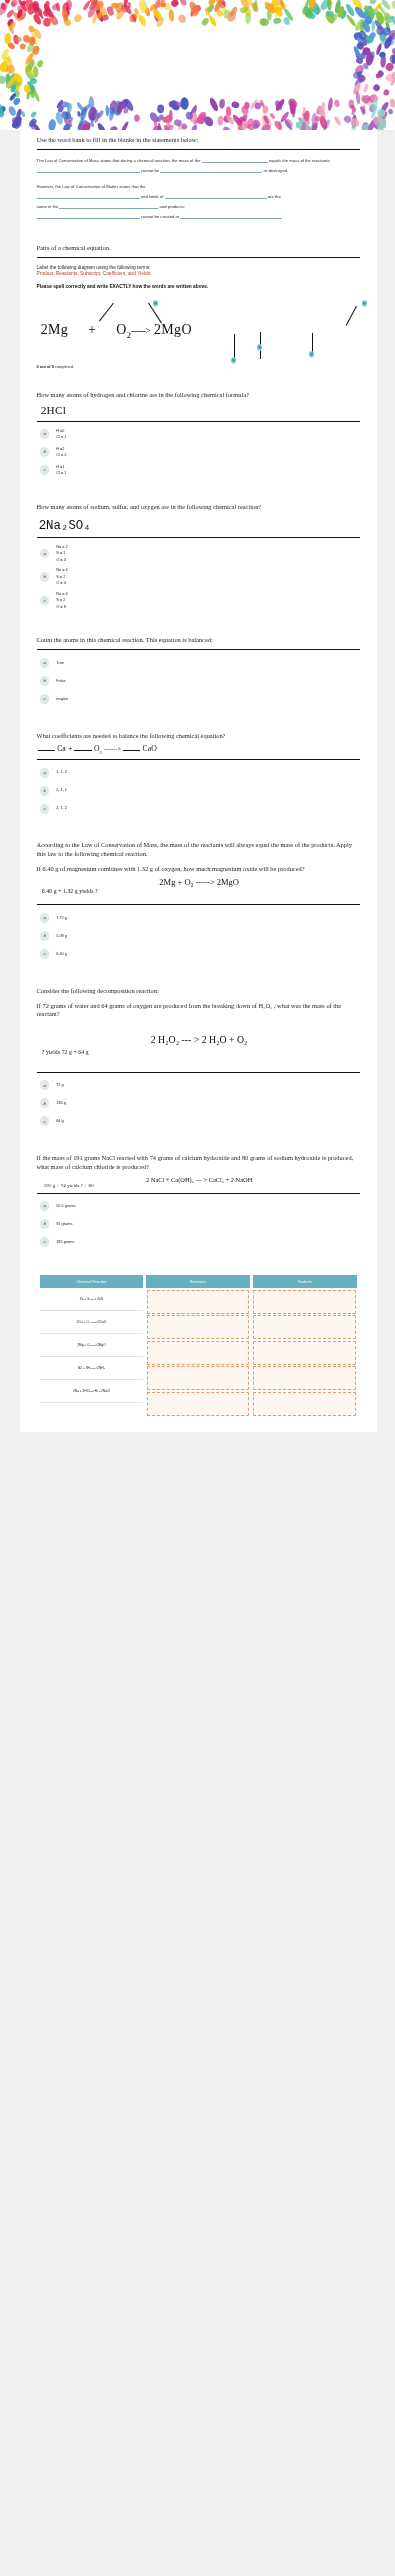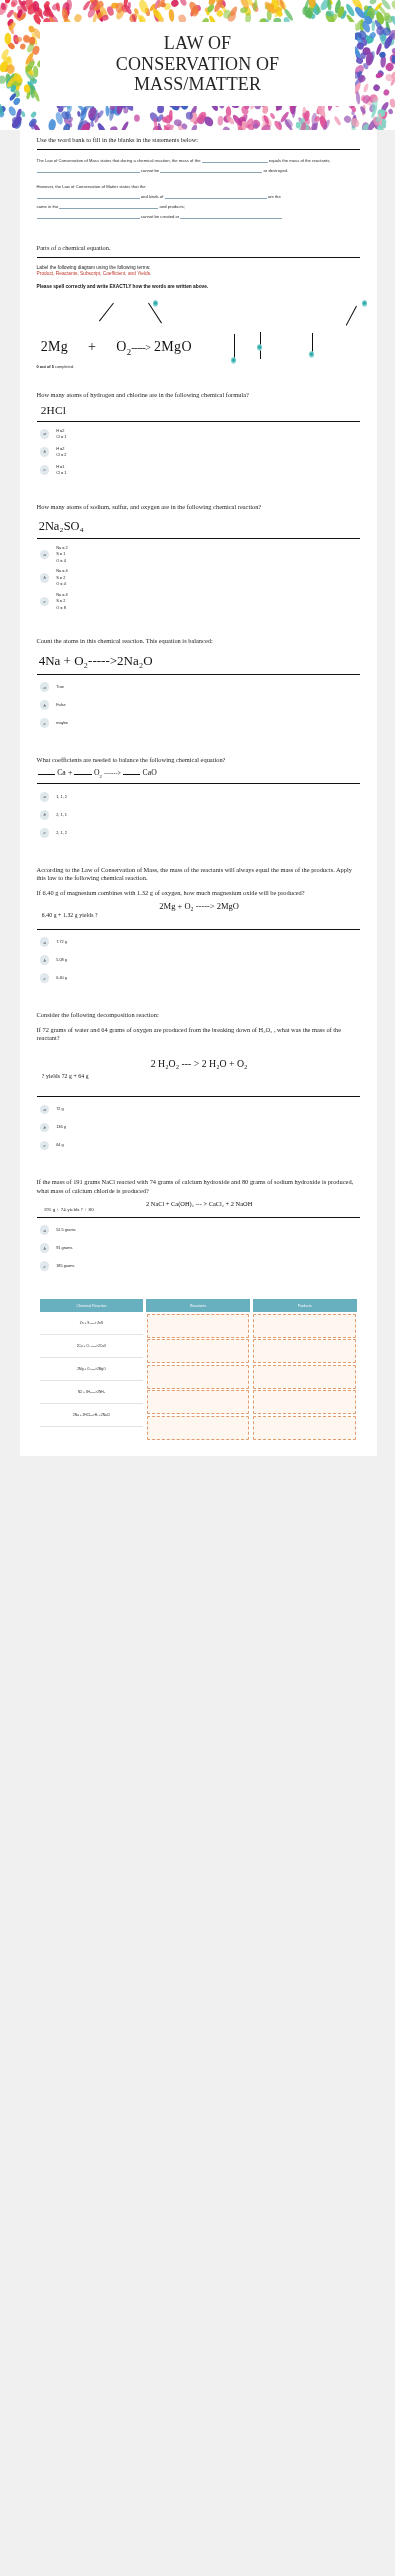--- a/index.html
+++ b/index.html
@@ -122,21 +122,21 @@
     position:relative;
     height:66px;
     margin:7.2px 0 1px 0;
   }
   .eq-big{
     font-family:"Liberation Serif", serif;
     font-size:14px;
     color:#111;
     position:absolute;
     left:4.1px;
-    top:42px;
+    top:25px;
     letter-spacing:0.3px;
   }
   .eq-big sub{font-size:.62em;}
   .dot{
     position:absolute;
     width:5.7px;height:7.2px;
     border-radius:50%;
     background:radial-gradient(circle at 50% 45%, #1b8f92 0%, #35b3b3 28%, #8fd6d6 58%, #cfeded 100%);
     opacity:.95;
   }
@@ -154,21 +154,21 @@
 
   
   .formula{
     font-family:"Liberation Serif", serif;
     font-size:11.3px;
     color:#111;
     margin:4.6px 0 0 4.1px;
     letter-spacing:0.2px;
   }
   .formula-lg{
-    font-family:Liberation Serif, serif;
+    font-family:Liberation Mono, monospace;
     font-size:12.4px;
     color:#111;
     margin:7.2px 0 0 2.1px;
   }
   .formula-md{
     font-family:"Liberation Serif", serif;
     font-size:8.5px;
     color:#111;
     margin:3.1px 0 0 2.1px;
     text-align:center;
@@ -718,27 +718,20 @@
           <ellipse cx="404.8" cy="235.5" rx="7.7" ry="10.3" fill="#8e44ad" opacity="0.94" transform="rotate(-35.6 404.8 235.5)"></ellipse>
           <ellipse cx="474.6" cy="5.9" rx="6.0" ry="12.2" fill="#f5a623" opacity="0.73" transform="rotate(-30.3 474.6 5.9)"></ellipse>
           <ellipse cx="178.8" cy="219.1" rx="7.3" ry="12.3" fill="#8e44ad" opacity="0.86" transform="rotate(17.5 178.8 219.1)"></ellipse>
           <ellipse cx="70.8" cy="185.7" rx="3.5" ry="12.4" fill="#8cc63f" opacity="0.82" transform="rotate(-22.6 70.8 185.7)"></ellipse>
           <ellipse cx="749.7" cy="32.7" rx="5.7" ry="8.6" fill="#8cc63f" opacity="0.68" transform="rotate(21.3 749.7 32.7)"></ellipse>
           <ellipse cx="427.4" cy="233.9" rx="5.4" ry="9.3" fill="#e05297" opacity="0.57" transform="rotate(5.8 427.4 233.9)"></ellipse>
           <ellipse cx="25.9" cy="172.2" rx="4.6" ry="7.0" fill="#3fb8af" opacity="0.95" transform="rotate(31.3 25.9 172.2)"></ellipse>
           <ellipse cx="483.6" cy="239.1" rx="5.9" ry="10.9" fill="#e05297" opacity="0.67" transform="rotate(31.2 483.6 239.1)"></ellipse>
         </g>
     </svg>
-    <div class="title-plate">
-      <h1>
-        <span>LAW OF</span><br>
-        <span>CONSERVATION OF</span><br>
-        <span>MASS/MATTER</span>
-      </h1>
-    </div>
   </div>
 
   <div class="sheet">
     <div class="inner">
 
       <div class="gap-sm"></div>
       <p class="q-prompt">Use the word bank to fill in the blanks in the statements below:</p>
       <hr class="rule">
 
       <div class="statement">
@@ -863,21 +856,20 @@
           <div class="bub">c</div>
           <div class="ctext">Na = 4
 S = 2
 O = 8</div>
         </div>
       </div>
 
       <div class="gap-lg"></div>
 
       <p class="q-prompt">Count the atoms in this chemical reaction. This equation is balanced:</p>
-      <div class="formula-lg" style="font-size:13px">4Na + O₂-----&gt;2Na₂O</div>
       <hr class="rule">
       <div class="choices">
         <div class="choice">
           <div class="bub">a</div>
           <div class="ctext">True</div>
         </div>
         <div class="choice">
           <div class="bub">b</div>
           <div class="ctext">False</div>
         </div>

